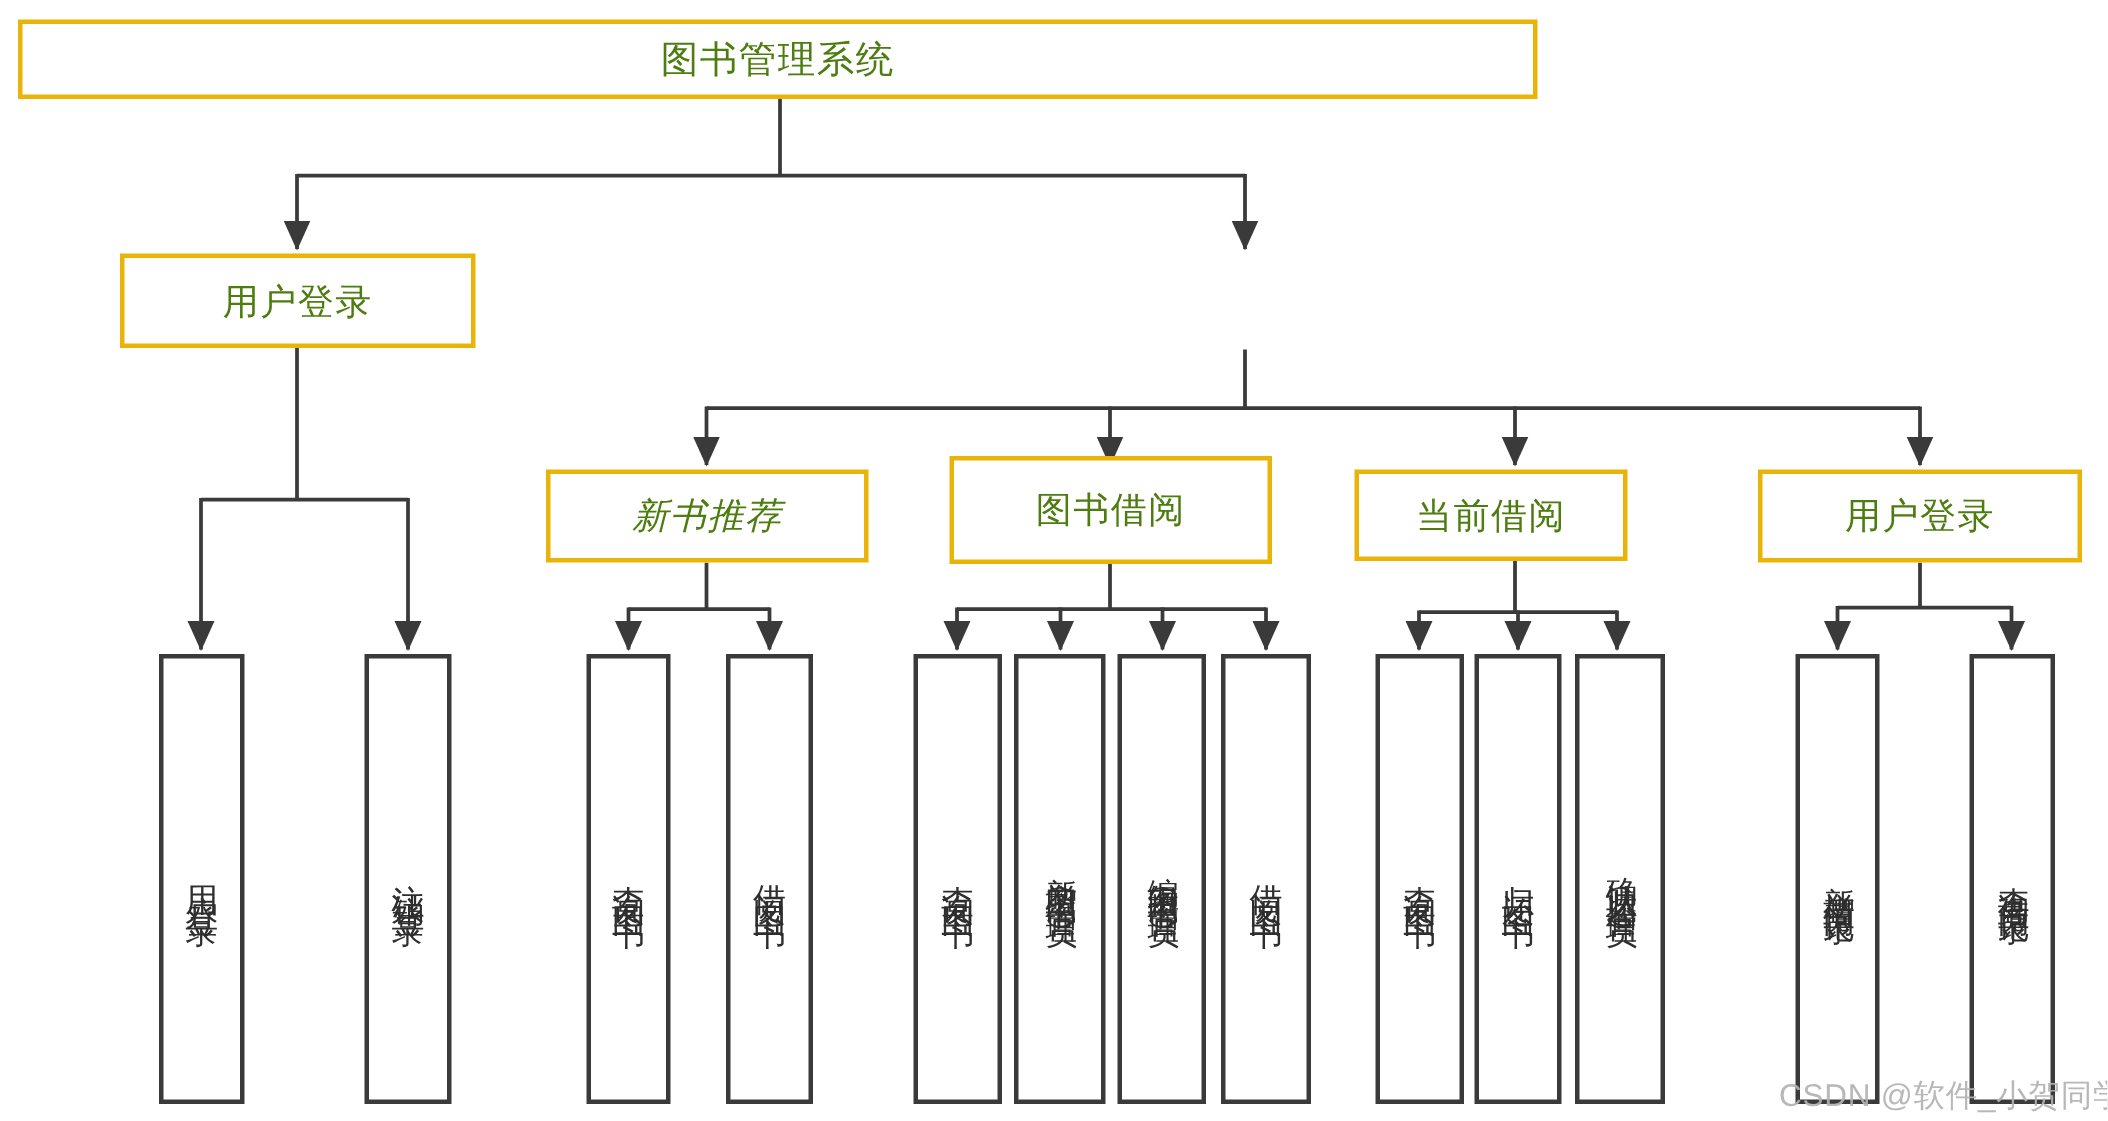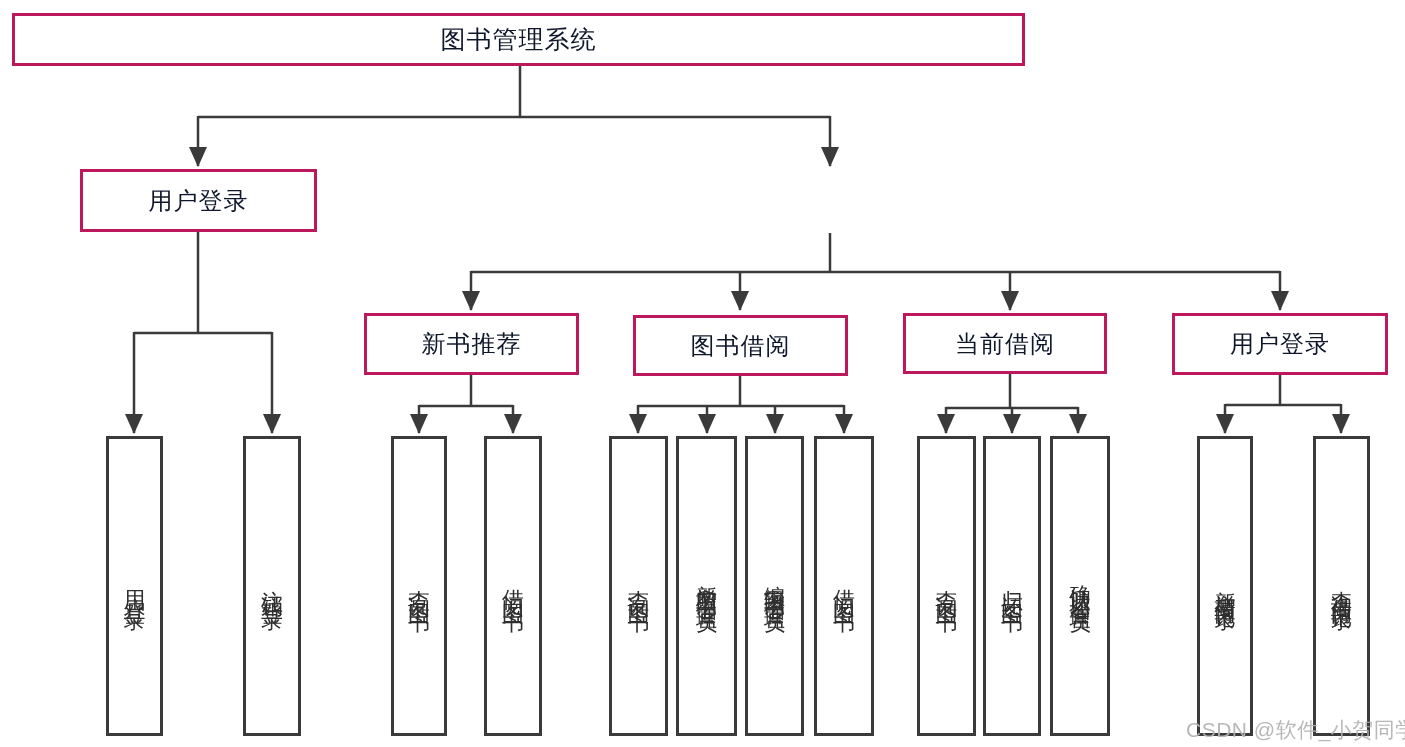--- a/index.html
+++ b/index.html
@@ -17,26 +17,26 @@
   }
   #wires {
     position: absolute;
     left: 0; top: 0;
     width: 1405px;
     height: 747px;
   }
   .node {
     position: absolute;
     box-sizing: border-box;
-    border: 3px solid #be185d;
+    border: 3px solid #eab308;
     background: #ffffff;
     display: flex;
     align-items: center;
     justify-content: center;
-    color: #0f172a;
+    color: #4d7c0f;
     font-size: 24px;
     letter-spacing: 1px;
     white-space: nowrap;
   }
   .node.root { font-size: 25px; }
   .leaf {
     position: absolute;
     top: 436px;
     height: 300px;
     box-sizing: border-box;
@@ -128,23 +128,23 @@
       <line x1="1225" y1="405" x2="1341" y2="405"></line>
       <line x1="1225" y1="404" x2="1225" y2="433" marker-end="url(#arrowhead)"></line>
       <line x1="1341" y1="404" x2="1341" y2="433" marker-end="url(#arrowhead)"></line>
     </g>
   </svg>
 
   <div class="node root" style="left:12px; top:13px; width:1013px; height:53px;">图书管理系统</div>
 
   <div class="node" style="left:80px; top:169px; width:237px; height:63px;">用户登录</div>
 
-  <div class="node" style="left:364px; top:313px; width:215px; height:62px;">新书推荐</div>
-  <div class="node" style="left:633px; top:315px; width:215px; height:61px;">图书借阅</div>
-  <div class="node" style="left:903px; top:313px; width:204px; height:61px;font-family:Liberation Serif, serif;">当前借阅</div>
+  <div class="node" style="left:364px; top:313px; width:215px; height:62px;font-style:italic;">新书推荐</div>
+  <div class="node" style="left:633px; top:304px; width:215px; height:72px;">图书借阅</div>
+  <div class="node" style="left:903px; top:313px; width:182px; height:61px;font-family:Liberation Serif, serif;">当前借阅</div>
   <div class="node" style="left:1172px; top:313px; width:216px; height:62px;">用户登录</div>
 
   <div class="leaf" style="left:106px; width:57px;">用户登录</div>
   <div class="leaf" style="left:243px; width:58px;">注销登录</div>
   <div class="leaf" style="left:391px; width:56px;">查询图书</div>
   <div class="leaf" style="left:484px; width:58px;">借阅图书</div>
   <div class="leaf" style="left:609px; width:59px;">查询图书</div>
   <div class="leaf long" style="left:676px; width:61px;">新增图书（管理员）</div>
   <div class="leaf long" style="left:745px; width:59px;">编辑图书（管理员）</div>
   <div class="leaf" style="left:814px; width:60px;">借阅图书</div>

